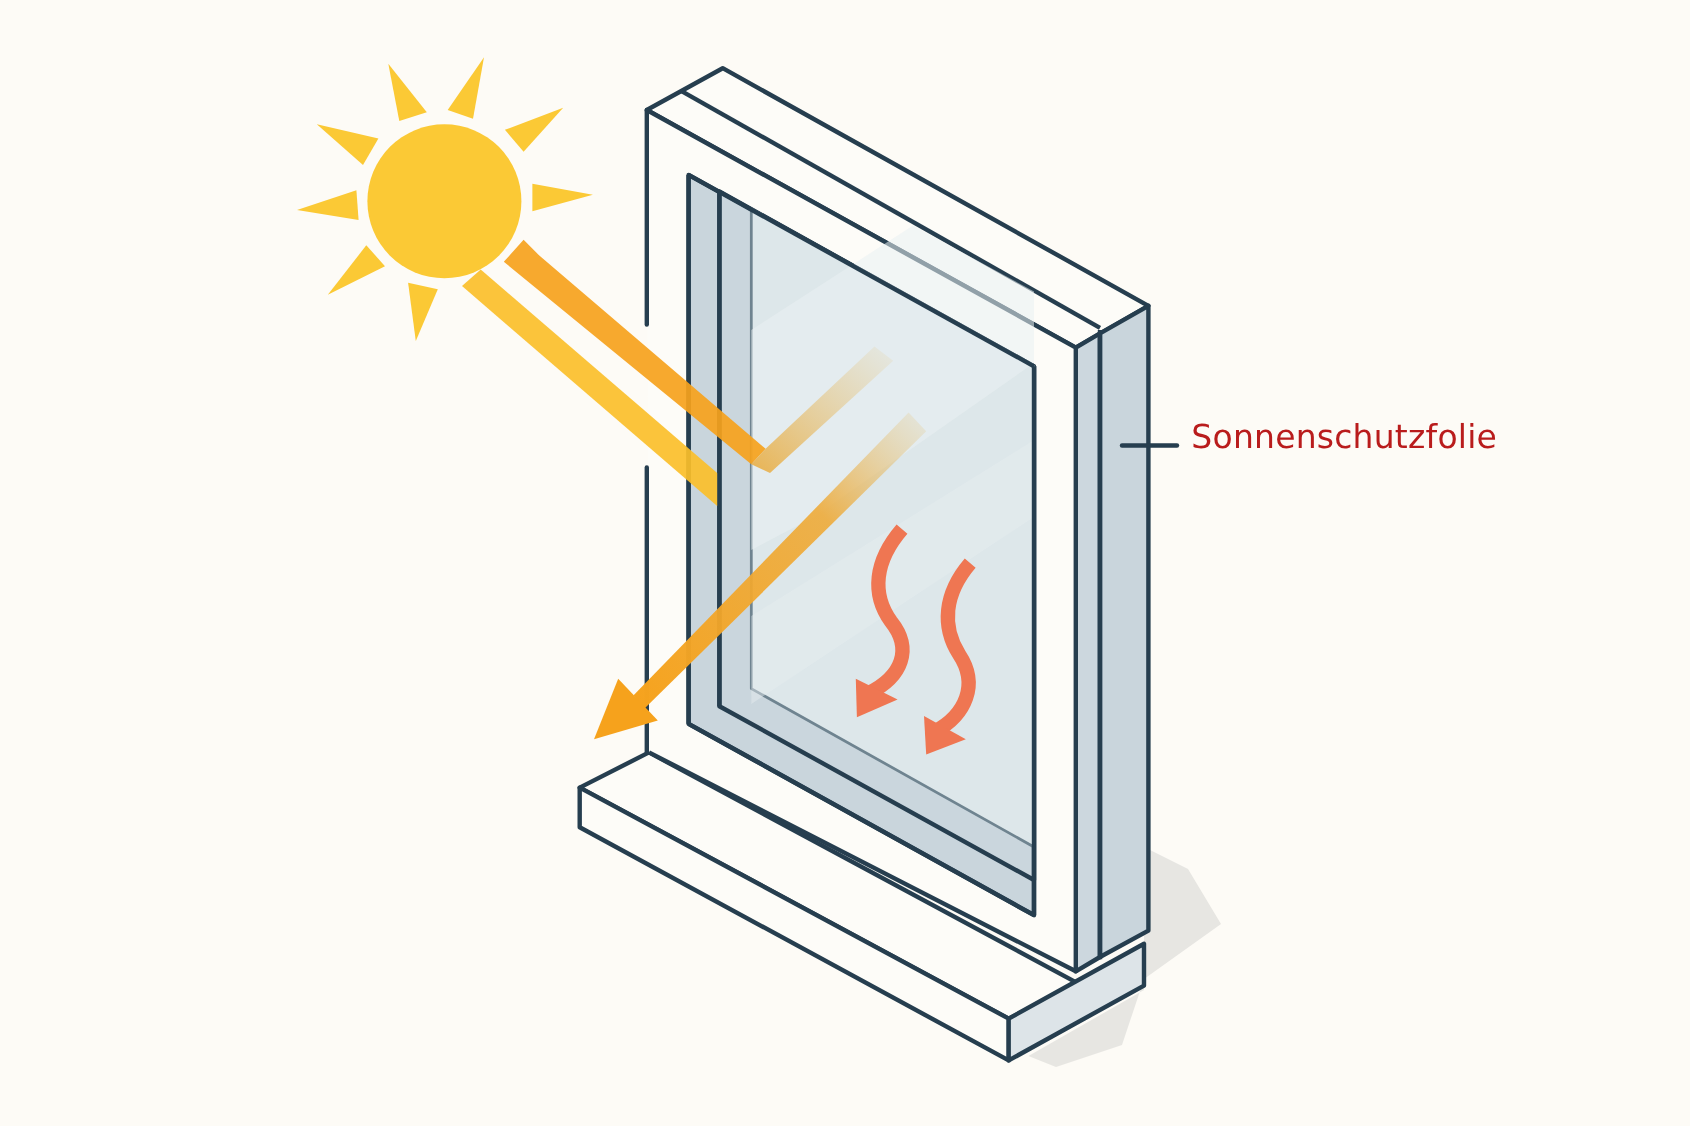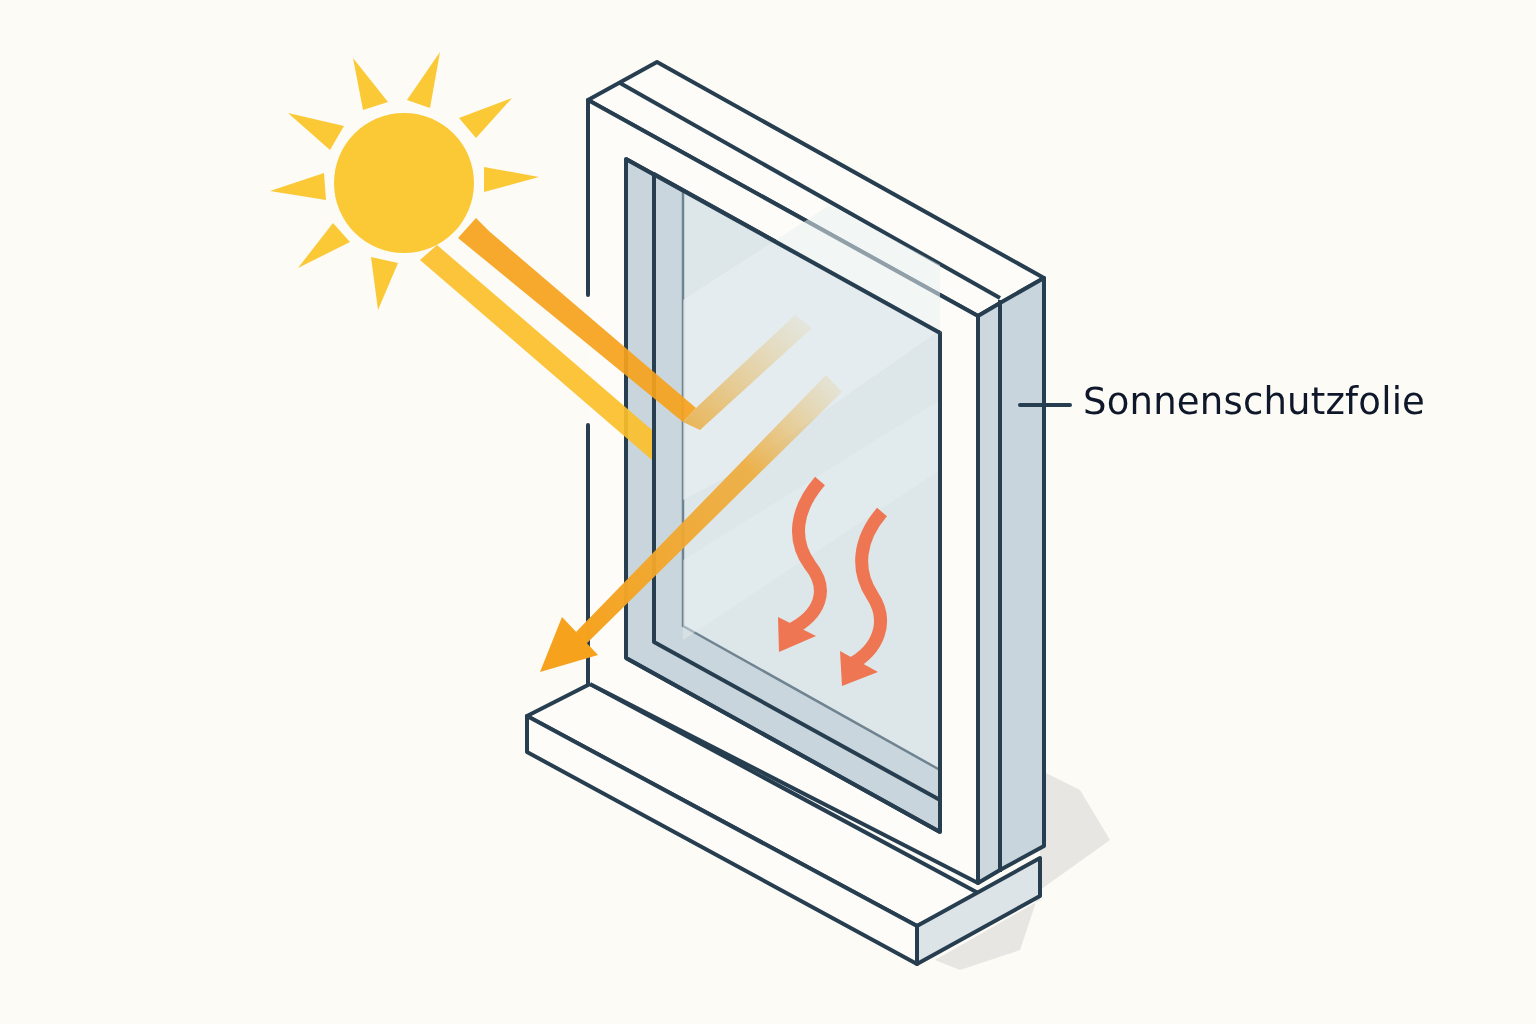--- a/index.html
+++ b/index.html
@@ -1,20 +1,20 @@
 <!DOCTYPE html>
 <html><head>
 <meta charset="utf-8">
 <style>
   html, body { margin: 0; padding: 0; }
   body { width: 1536px; height: 1024px; background: #fdfbf6; overflow: hidden; position: relative; }
   #canvas { position: absolute; left: 0; top: 0; }
   .label {
     position: absolute; left: 1083px; top: 380px;
-    font-family: "DejaVu Sans", sans-serif; font-size: 37px; color: #0f172a;
+    font-family: "DejaVu Sans", sans-serif; font-size: 30px; color: #b91c1c;
     letter-spacing: 0.2px; white-space: nowrap;
   }
 </style>
 </head>
 <body>
 
 <svg id="canvas" width="1536" height="1024" viewBox="0 0 1536 1024" xmlns="http://www.w3.org/2000/svg">
   <defs>
     <linearGradient id="reflectGrad" x1="0" y1="1" x2="1" y2="0">
       <stop offset="0" stop-color="#e9b04a" stop-opacity="0.95"></stop>

